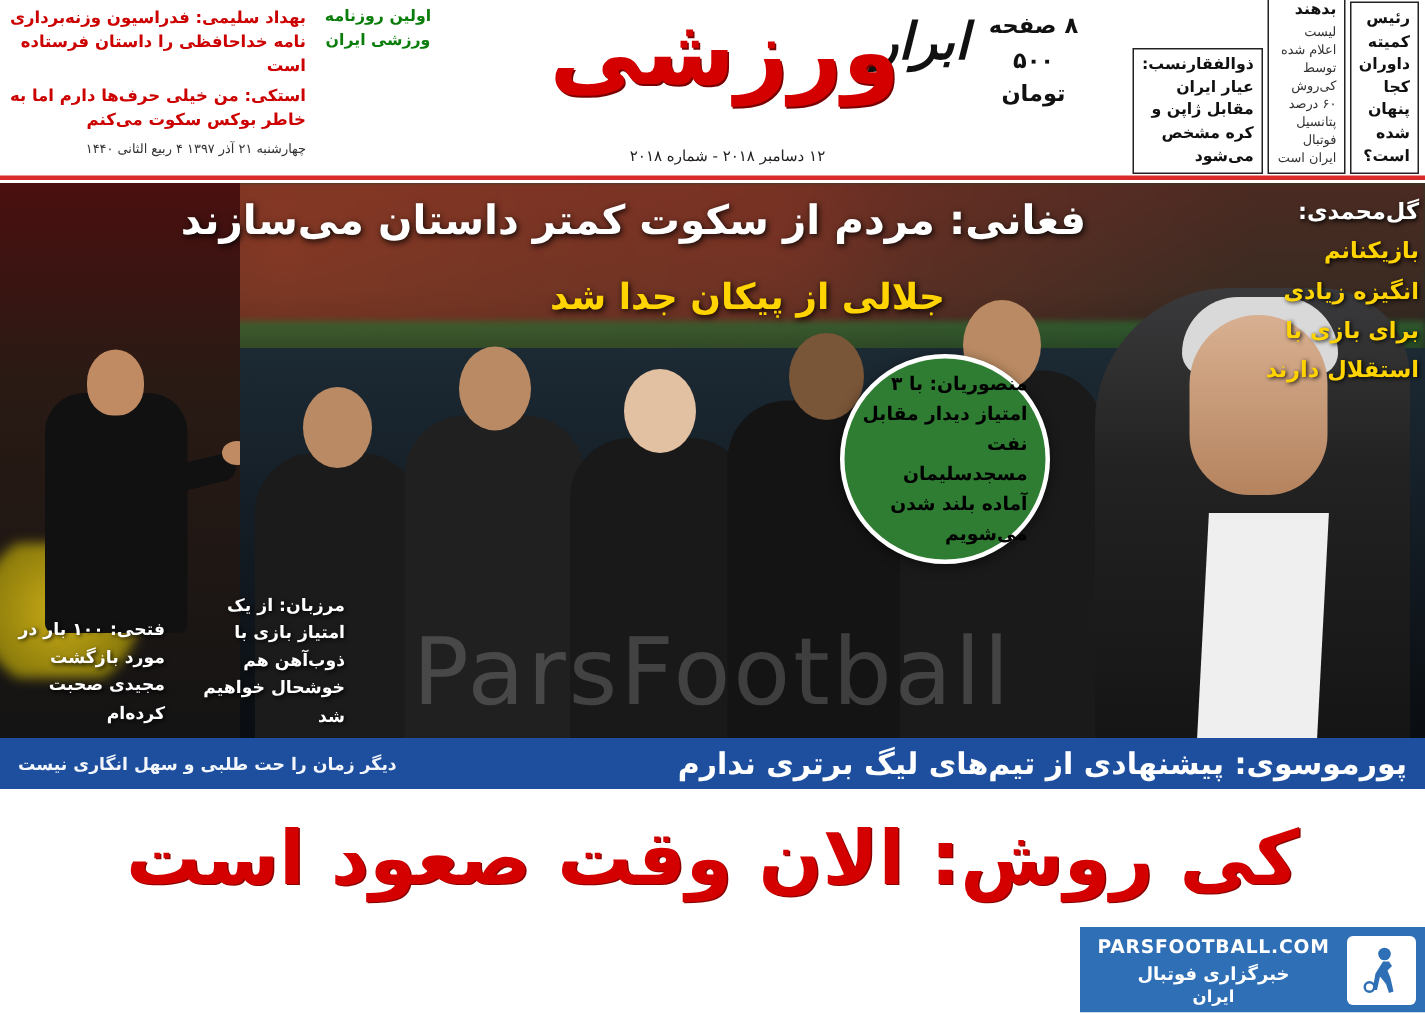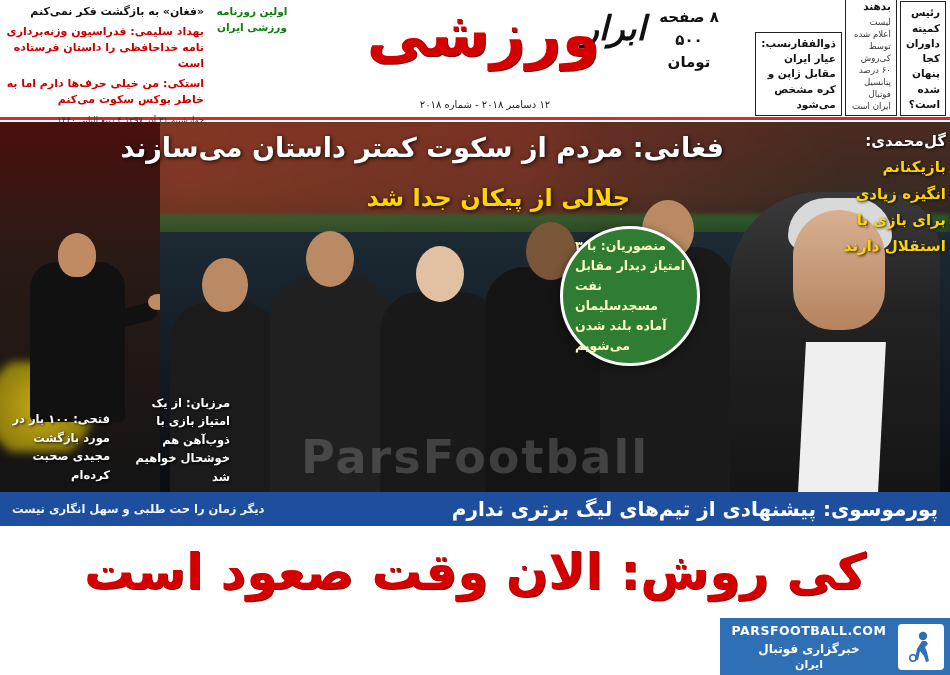--- a/index.html
+++ b/index.html
@@ -162,45 +162,45 @@
   .suit-coach .hair {
     position: absolute; top: 6px; right: 48px; width: 104px; height: 52px;
     background: #d9d9d9; border-radius: 52px 52px 20px 20px;
   }
   .suit-coach .shirt {
     position: absolute; bottom: 0; right: 58px; width: 80px; height: 150px;
     background: #efefef; transform: skewX(-3deg);
   }
   .photo-watermark {
     position: absolute; bottom: 8px; left: 50%; transform: translateX(-50%);
-    font-size: 46px; font-weight: bold; color: rgba(255,255,255,.18);
+    font-size: 62px; font-weight: normal; color: rgba(255,255,255,.18);
     white-space: nowrap; letter-spacing: 2px; pointer-events: none; text-align: right;
   }
 
   
   .hl-main {
     position: absolute; top: 10px; right: 226px;
     font-size: 27px; font-weight: bold; color: #ffffff;
     text-shadow: 1px 1px 4px rgba(0,0,0,.9);
     white-space: nowrap;
   }
   .hl-sub {
     position: absolute; top: 62px; right: 320px;
     font-size: 24px; font-weight: bold; color: #ffd400;
     text-shadow: 1px 1px 4px rgba(0,0,0,.95);
     white-space: nowrap;
   }
 
   
   .circle-callout {
-    position: absolute; top: 104px; right: 250px;
+    position: absolute; top: 114px; right: 250px;
     width: 140px; height: 140px; border-radius: 50%;
     background: #2e7d32; border: 3px solid #ffffff;
-    color: #fef9c3; font-size: 12.5px; font-weight: bold;
-    line-height: 1.6; text-align: left;
+    color: #000000; font-size: 12.5px; font-weight: bold;
+    line-height: 1.6; text-align: right;
     display: flex; align-items: center; justify-content: center;
     padding: 12px;
     box-shadow: 0 2px 8px rgba(0,0,0,.5);
   }
 
   
   .right-col {
     position: absolute; top: 6px; right: 4px;
     width: 112px;
     color: #ffd400; font-size: 15px; font-weight: bold;
@@ -302,21 +302,20 @@
 
     <div class="mh-logo">
       <div class="logo-abrar">ابرار</div>
       <div class="logo-varzeshi">ورزشی</div>
       <div class="logo-date">۱۲ دسامبر ۲۰۱۸ - شماره ۲۰۱۸</div>
     </div>
 
     <div class="mh-firstpaper">اولین روزنامه ورزشی ایران</div>
 
     <div class="mh-left">
-      <div class="mh-l-line dark">«فغان» به بازگشت فکر نمی‌کنم</div>
       <div class="mh-l-line">بهداد سلیمی: فدراسیون وزنه‌برداری نامه خداحافظی را داستان فرستاده است</div>
       <div class="mh-l-line">استکی: من خیلی حرف‌ها دارم اما به خاطر بوکس سکوت می‌کنم</div>
       <div class="mh-sub">چهارشنبه ۲۱ آذر ۱۳۹۷
 ۴ ربیع الثانی ۱۴۴۰</div>
     </div>
   </div>
 
   <div class="photo">
     <div class="stad-top"></div>
     <div class="green-band"></div>

